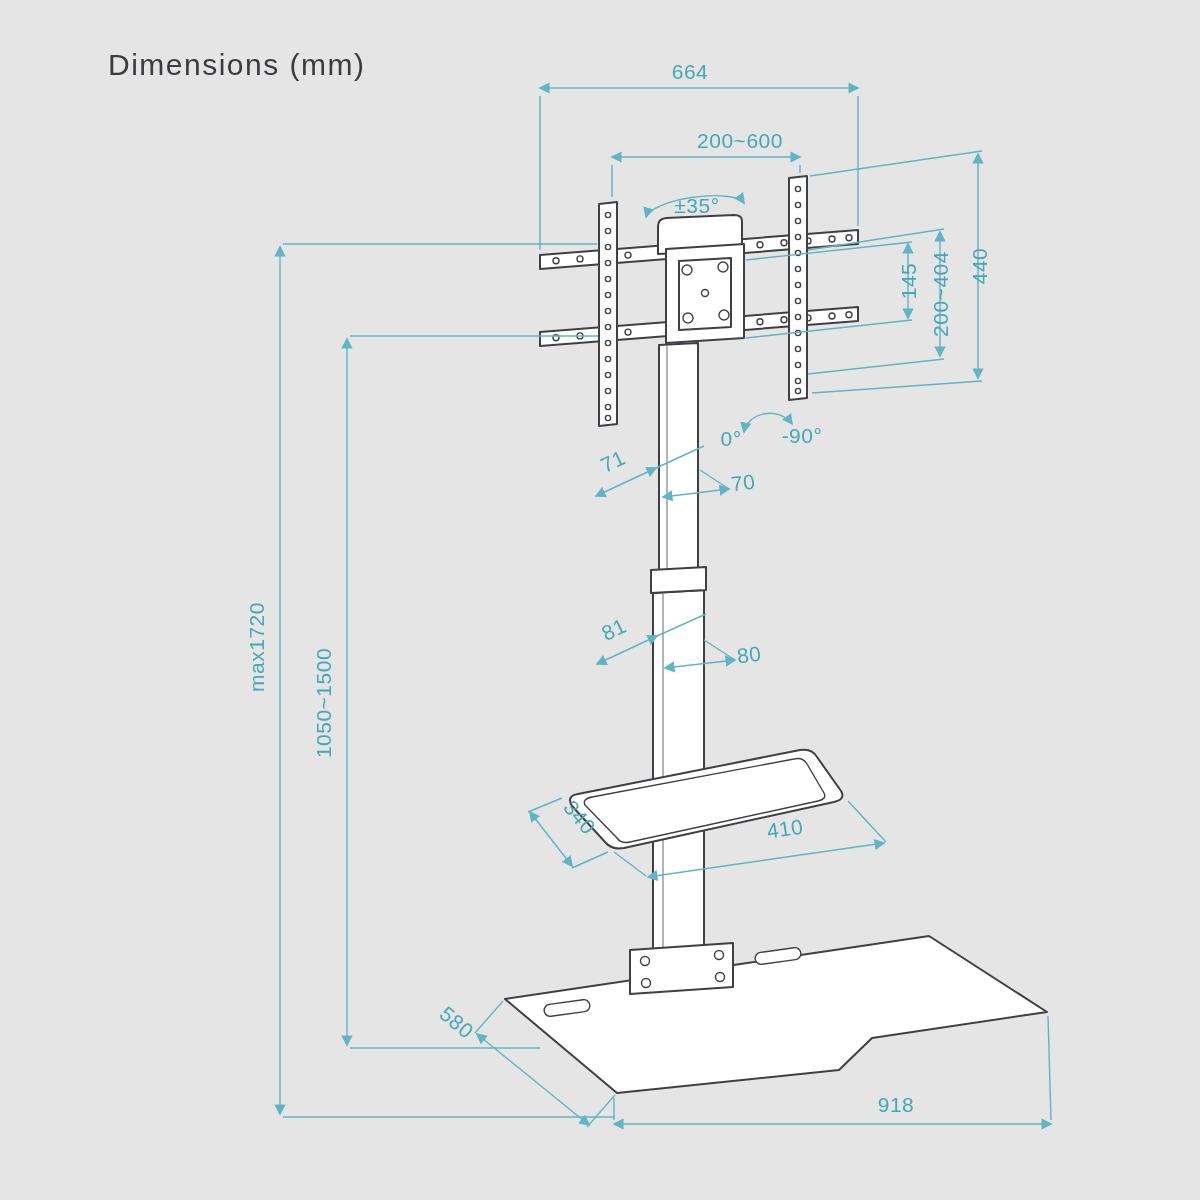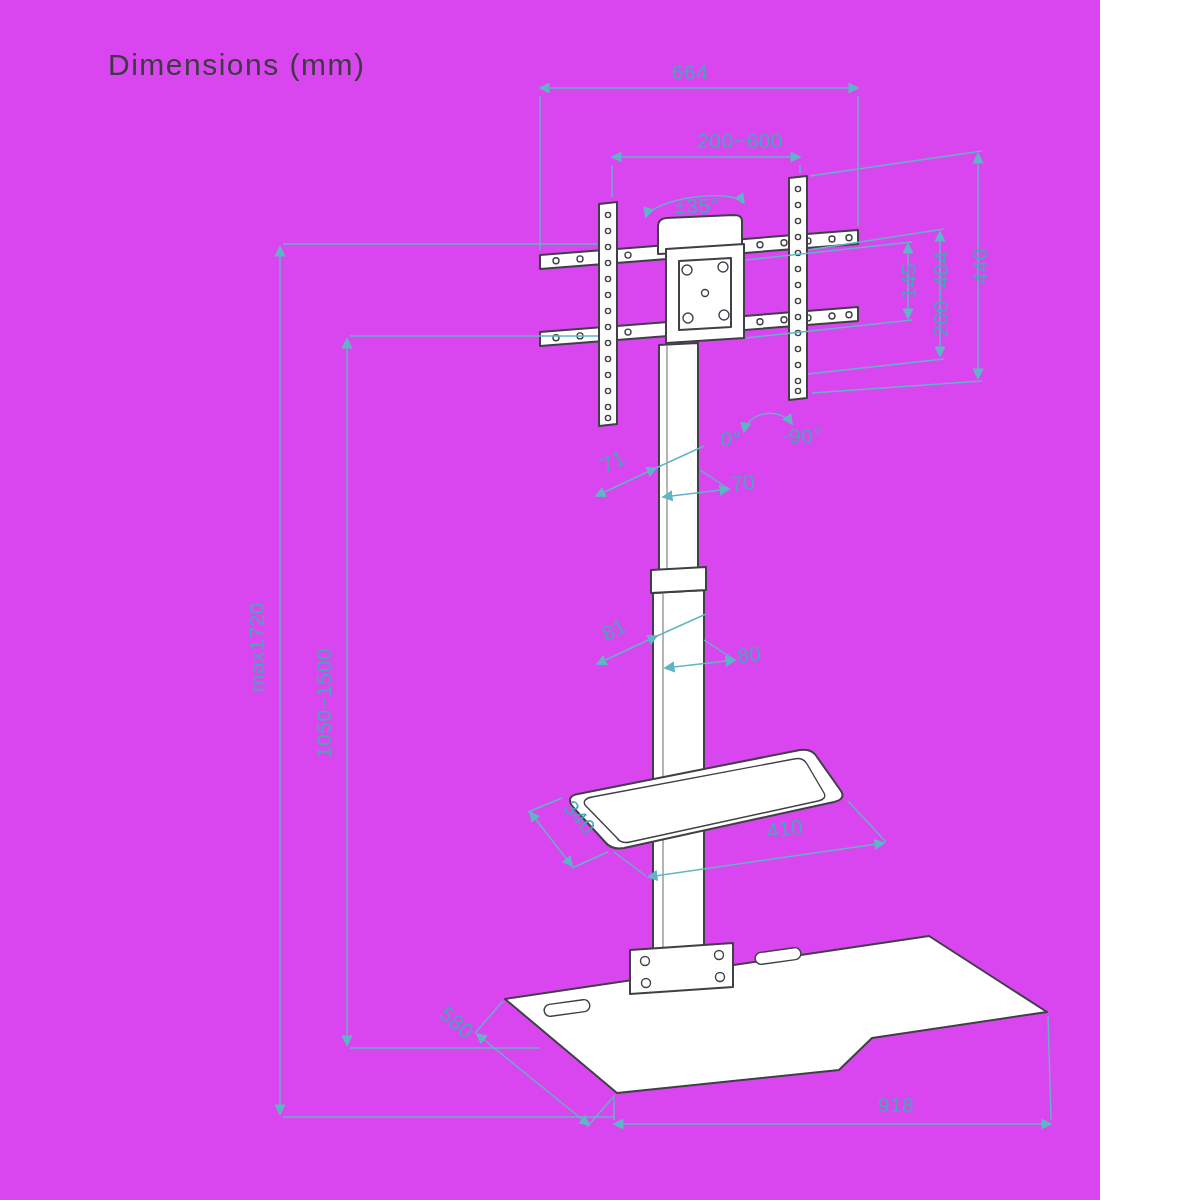--- a/index.html
+++ b/index.html
@@ -1,16 +1,16 @@
 <!DOCTYPE html>
 <html><head>
 <meta charset="utf-8">
 <style>
   html,body{margin:0;padding:0;background:#ffffff;}
-  .stage{position:relative;width:1100px;height:1200px;background:#d946ef;overflow:hidden;
+  .stage{position:relative;width:1200px;height:1200px;background:#e5e5e5;overflow:hidden;
          font-family:"Liberation Sans",sans-serif;}
   .title{position:absolute;left:108px;top:48px;margin:0;font-size:30px;font-weight:500;
          color:#3b3b40;letter-spacing:1.5px;font-family:"Liberation Sans",sans-serif;}
   svg{position:absolute;left:0;top:0;}
   .ink{stroke:#3f4045;stroke-width:2;fill:none;stroke-linejoin:round;stroke-linecap:round;}
   .inkf{stroke:#3f4045;stroke-width:2;fill:#ffffff;stroke-linejoin:round;}
   .thin{stroke:#6a6b70;stroke-width:1;fill:none;}
   .hole{stroke:#3f4045;stroke-width:1.4;fill:#ffffff;}
   .dim{stroke:#5fb5c5;stroke-width:1.4;fill:none;}
   .dimtxt{fill:#45a7ba;font-size:21px;letter-spacing:0.5px;font-family:"Liberation Sans",sans-serif;}

